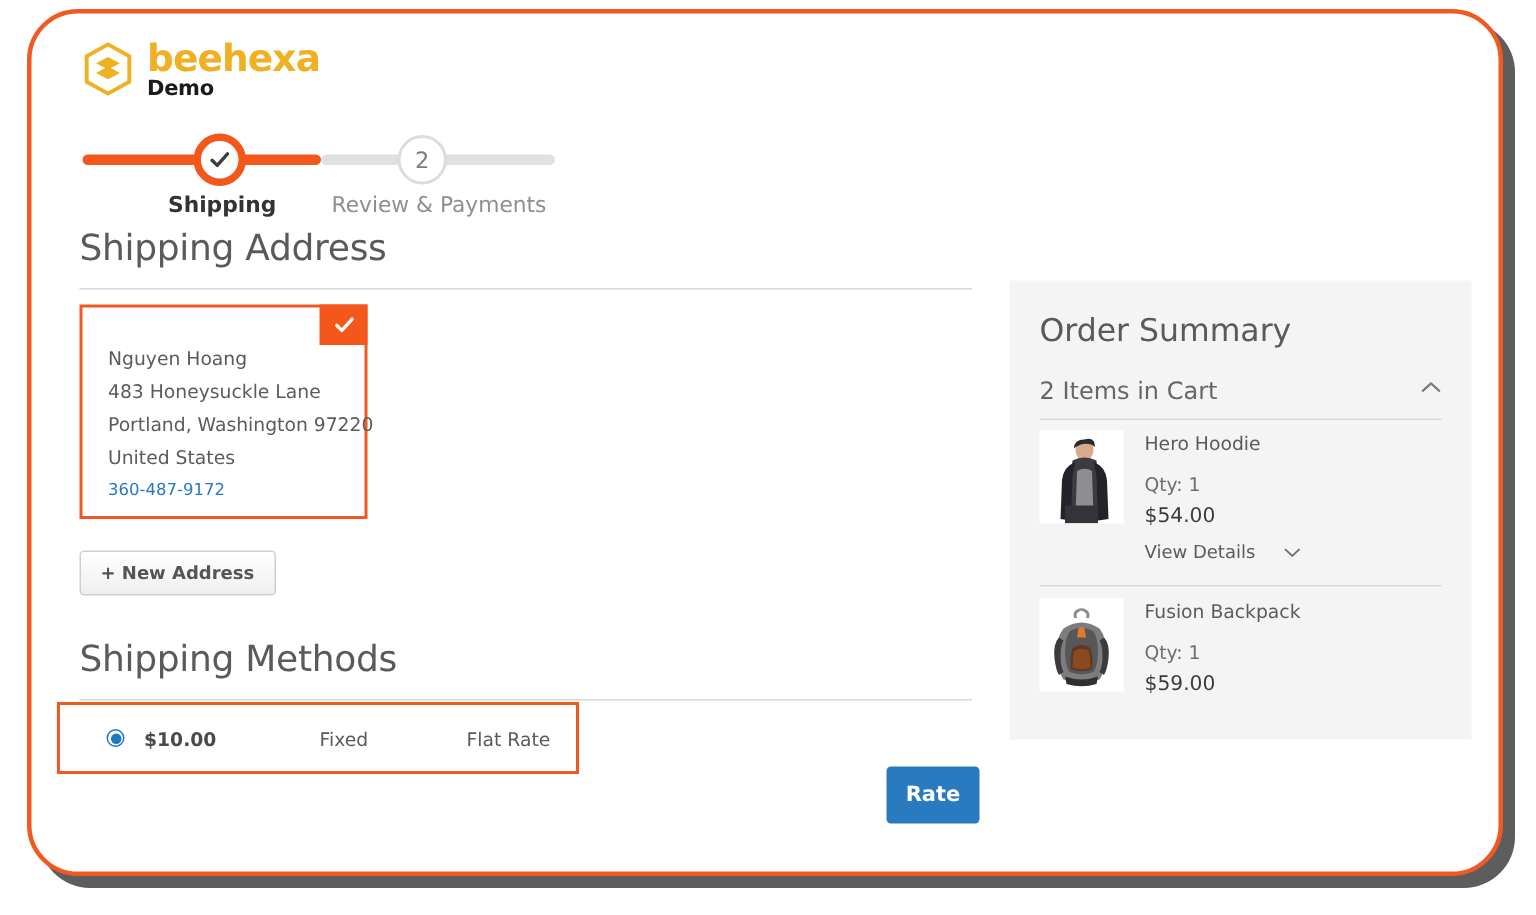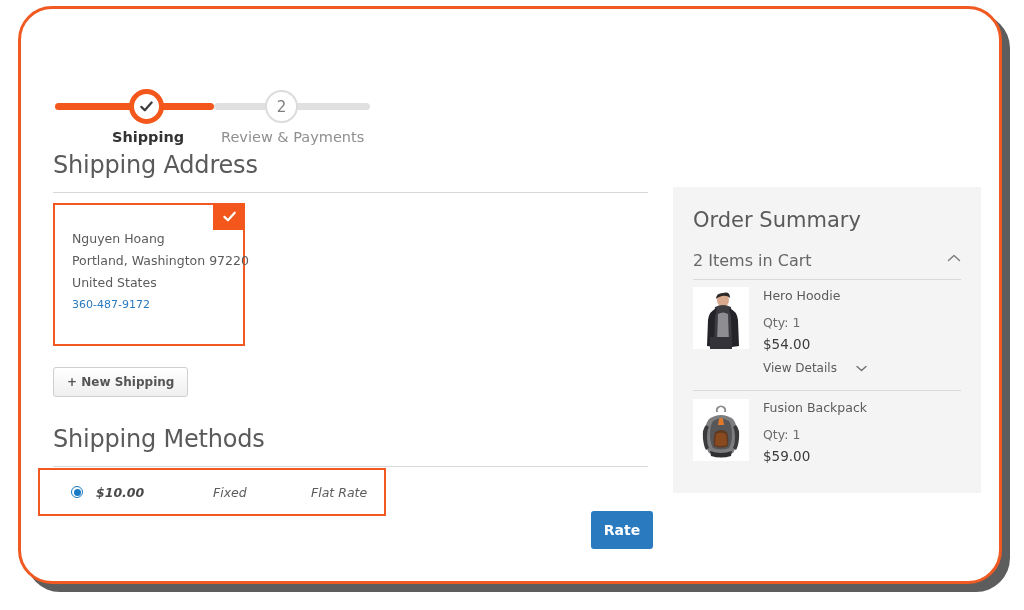--- a/index.html
+++ b/index.html
@@ -226,21 +226,20 @@
     background: #ffffff;
   }
   #ship-method-row {
     position: absolute;
     left: 17px;
     top: 459px;
     width: 348px;
     height: 48px;
     display: flex;
     align-items: center;
-    font-style: italic;
   }
   #ship-radio {
     position: absolute;
     left: 33px;
     width: 12px;
     height: 12px;
     box-sizing: border-box;
     border-radius: 50%;
     border: 1px solid #1979c3;
     background: #ffffff;
@@ -405,20 +404,31 @@
   .os-details svg { width: 11px; height: 7px; display:block; }
 </style>
 </head>
 <body>
 
 <div id="frame-shadow"></div>
 
 <div id="frame">
 <div id="page">
 
+  <div id="logo">
+    <svg id="logo-mark" viewBox="0 0 34 36">
+      <path d="M17 1.6 L31.2 9.5 L31.2 26.5 L17 34.4 L2.8 26.5 L2.8 9.5 Z" fill="none" stroke="#efb024" stroke-width="2.6"></path>
+      <path d="M9 14.2 L17 10.0 L25 14.2 L17 18.4 Z" fill="#efb024"></path>
+      <path d="M9 20.6 L17 16.4 L25 20.6 L17 24.8 Z" fill="#efb024"></path>
+    </svg>
+    <div id="logo-text">
+      <span id="logo-word">beehexa</span>
+      <span id="logo-sub">Demo</span>
+    </div>
+  </div>
 
   <div id="steps">
     <div class="bar" id="bar-done"></div>
     <div class="bar" id="bar-todo"></div>
 
     <div class="step-circle" id="step1-circle">
       <svg id="step1-check" viewBox="0 0 16 16">
         <path d="M2.5 8.4 L6.2 12 L13.5 3.8" fill="none" stroke="#3d3d3d" stroke-width="2.4" stroke-linecap="round" stroke-linejoin="round"></path>
       </svg>
     </div>
@@ -435,27 +445,28 @@
   <div class="rule" id="ship-addr-rule"></div>
 
   <div id="address-card">
     <div id="address-badge">
       <svg viewBox="0 0 16 16">
         <path d="M2.6 8.4 L6.3 12 L13.6 4.0" fill="none" stroke="#ffffff" stroke-width="2.4" stroke-linecap="round" stroke-linejoin="round"></path>
       </svg>
     </div>
     <div id="address-lines">
       <div class="addr-line">Nguyen Hoang</div>
+      <div class="addr-line">483 Honeysuckle Lane</div>
       <div class="addr-line">Portland, Washington 97220</div>
       <div class="addr-line">United States</div>
       <div class="addr-phone">360-487-9172</div>
     </div>
   </div>
 
-  <button id="new-address-btn">+ New Shipping</button>
+  <button id="new-address-btn">+ New Address</button>
 
   <div class="section-title" id="ship-meth-title">Shipping Methods</div>
   <div class="rule" id="ship-meth-rule"></div>
 
   <div id="ship-method-highlight"></div>
   <div id="ship-method-row">
     <div id="ship-radio"></div>
     <span class="ship-cell" id="ship-price">$10.00</span>
     <span class="ship-cell" id="ship-carrier">Fixed</span>
     <span class="ship-cell" id="ship-name">Flat Rate</span>

